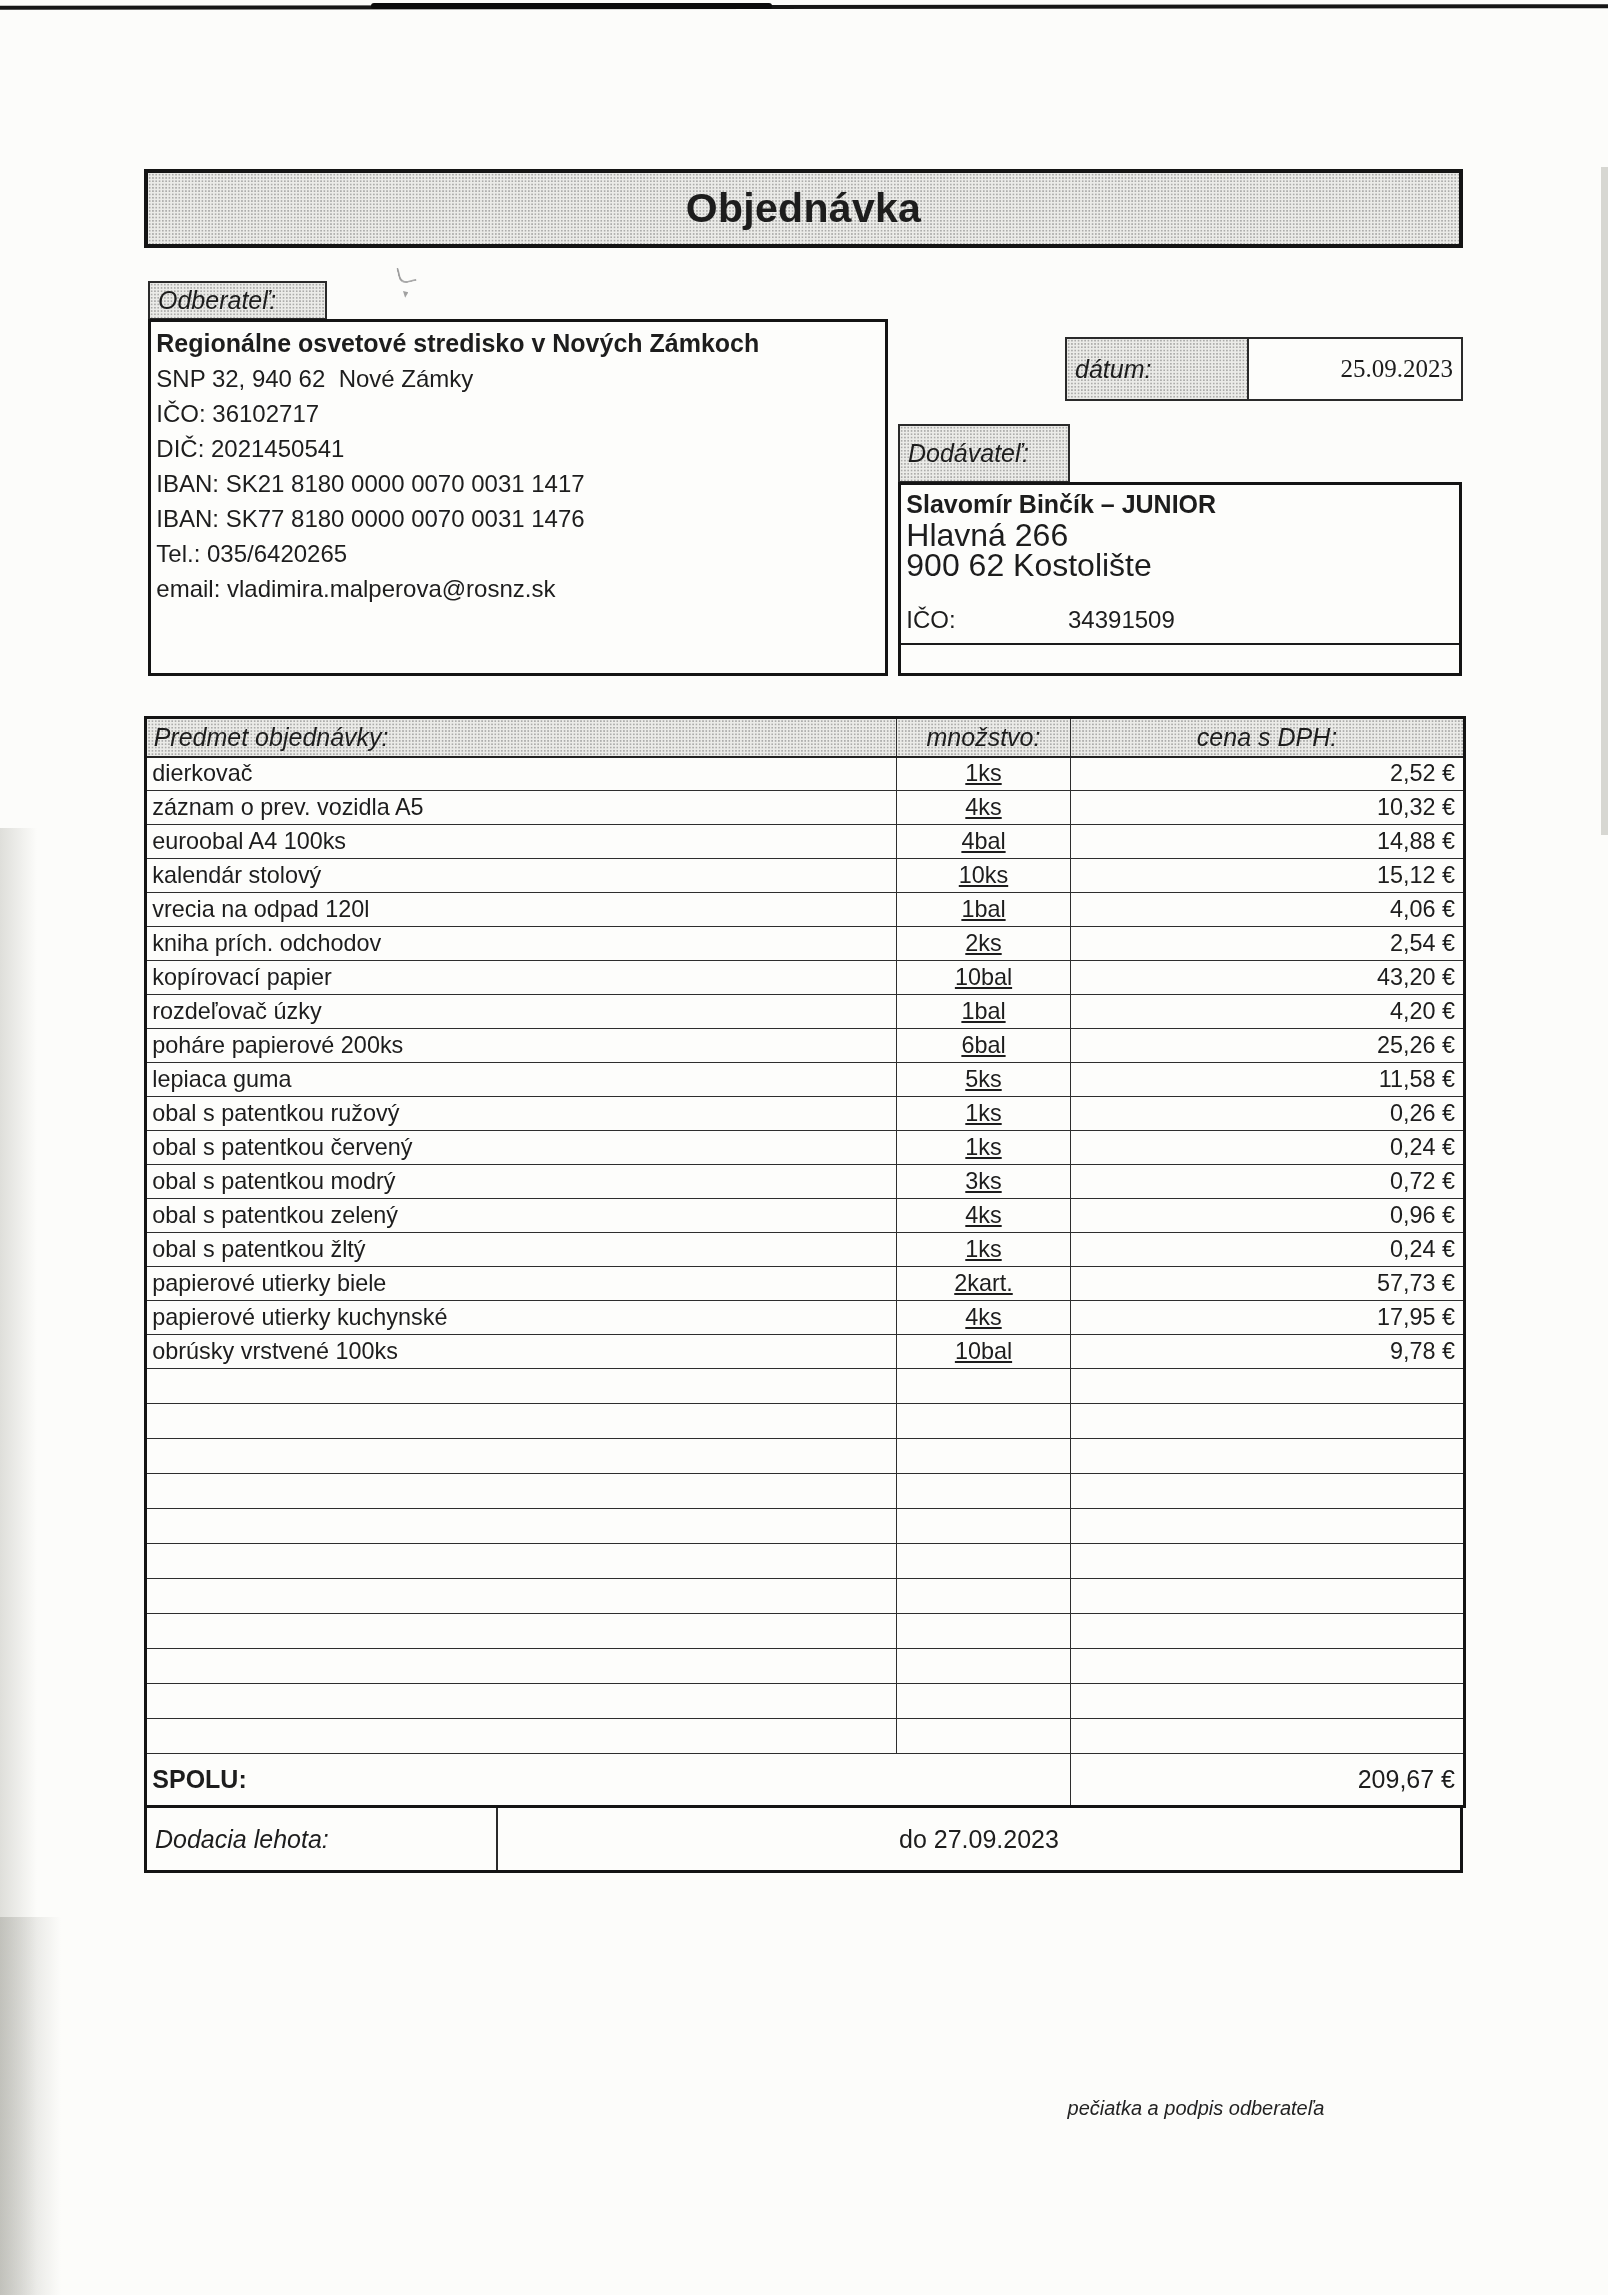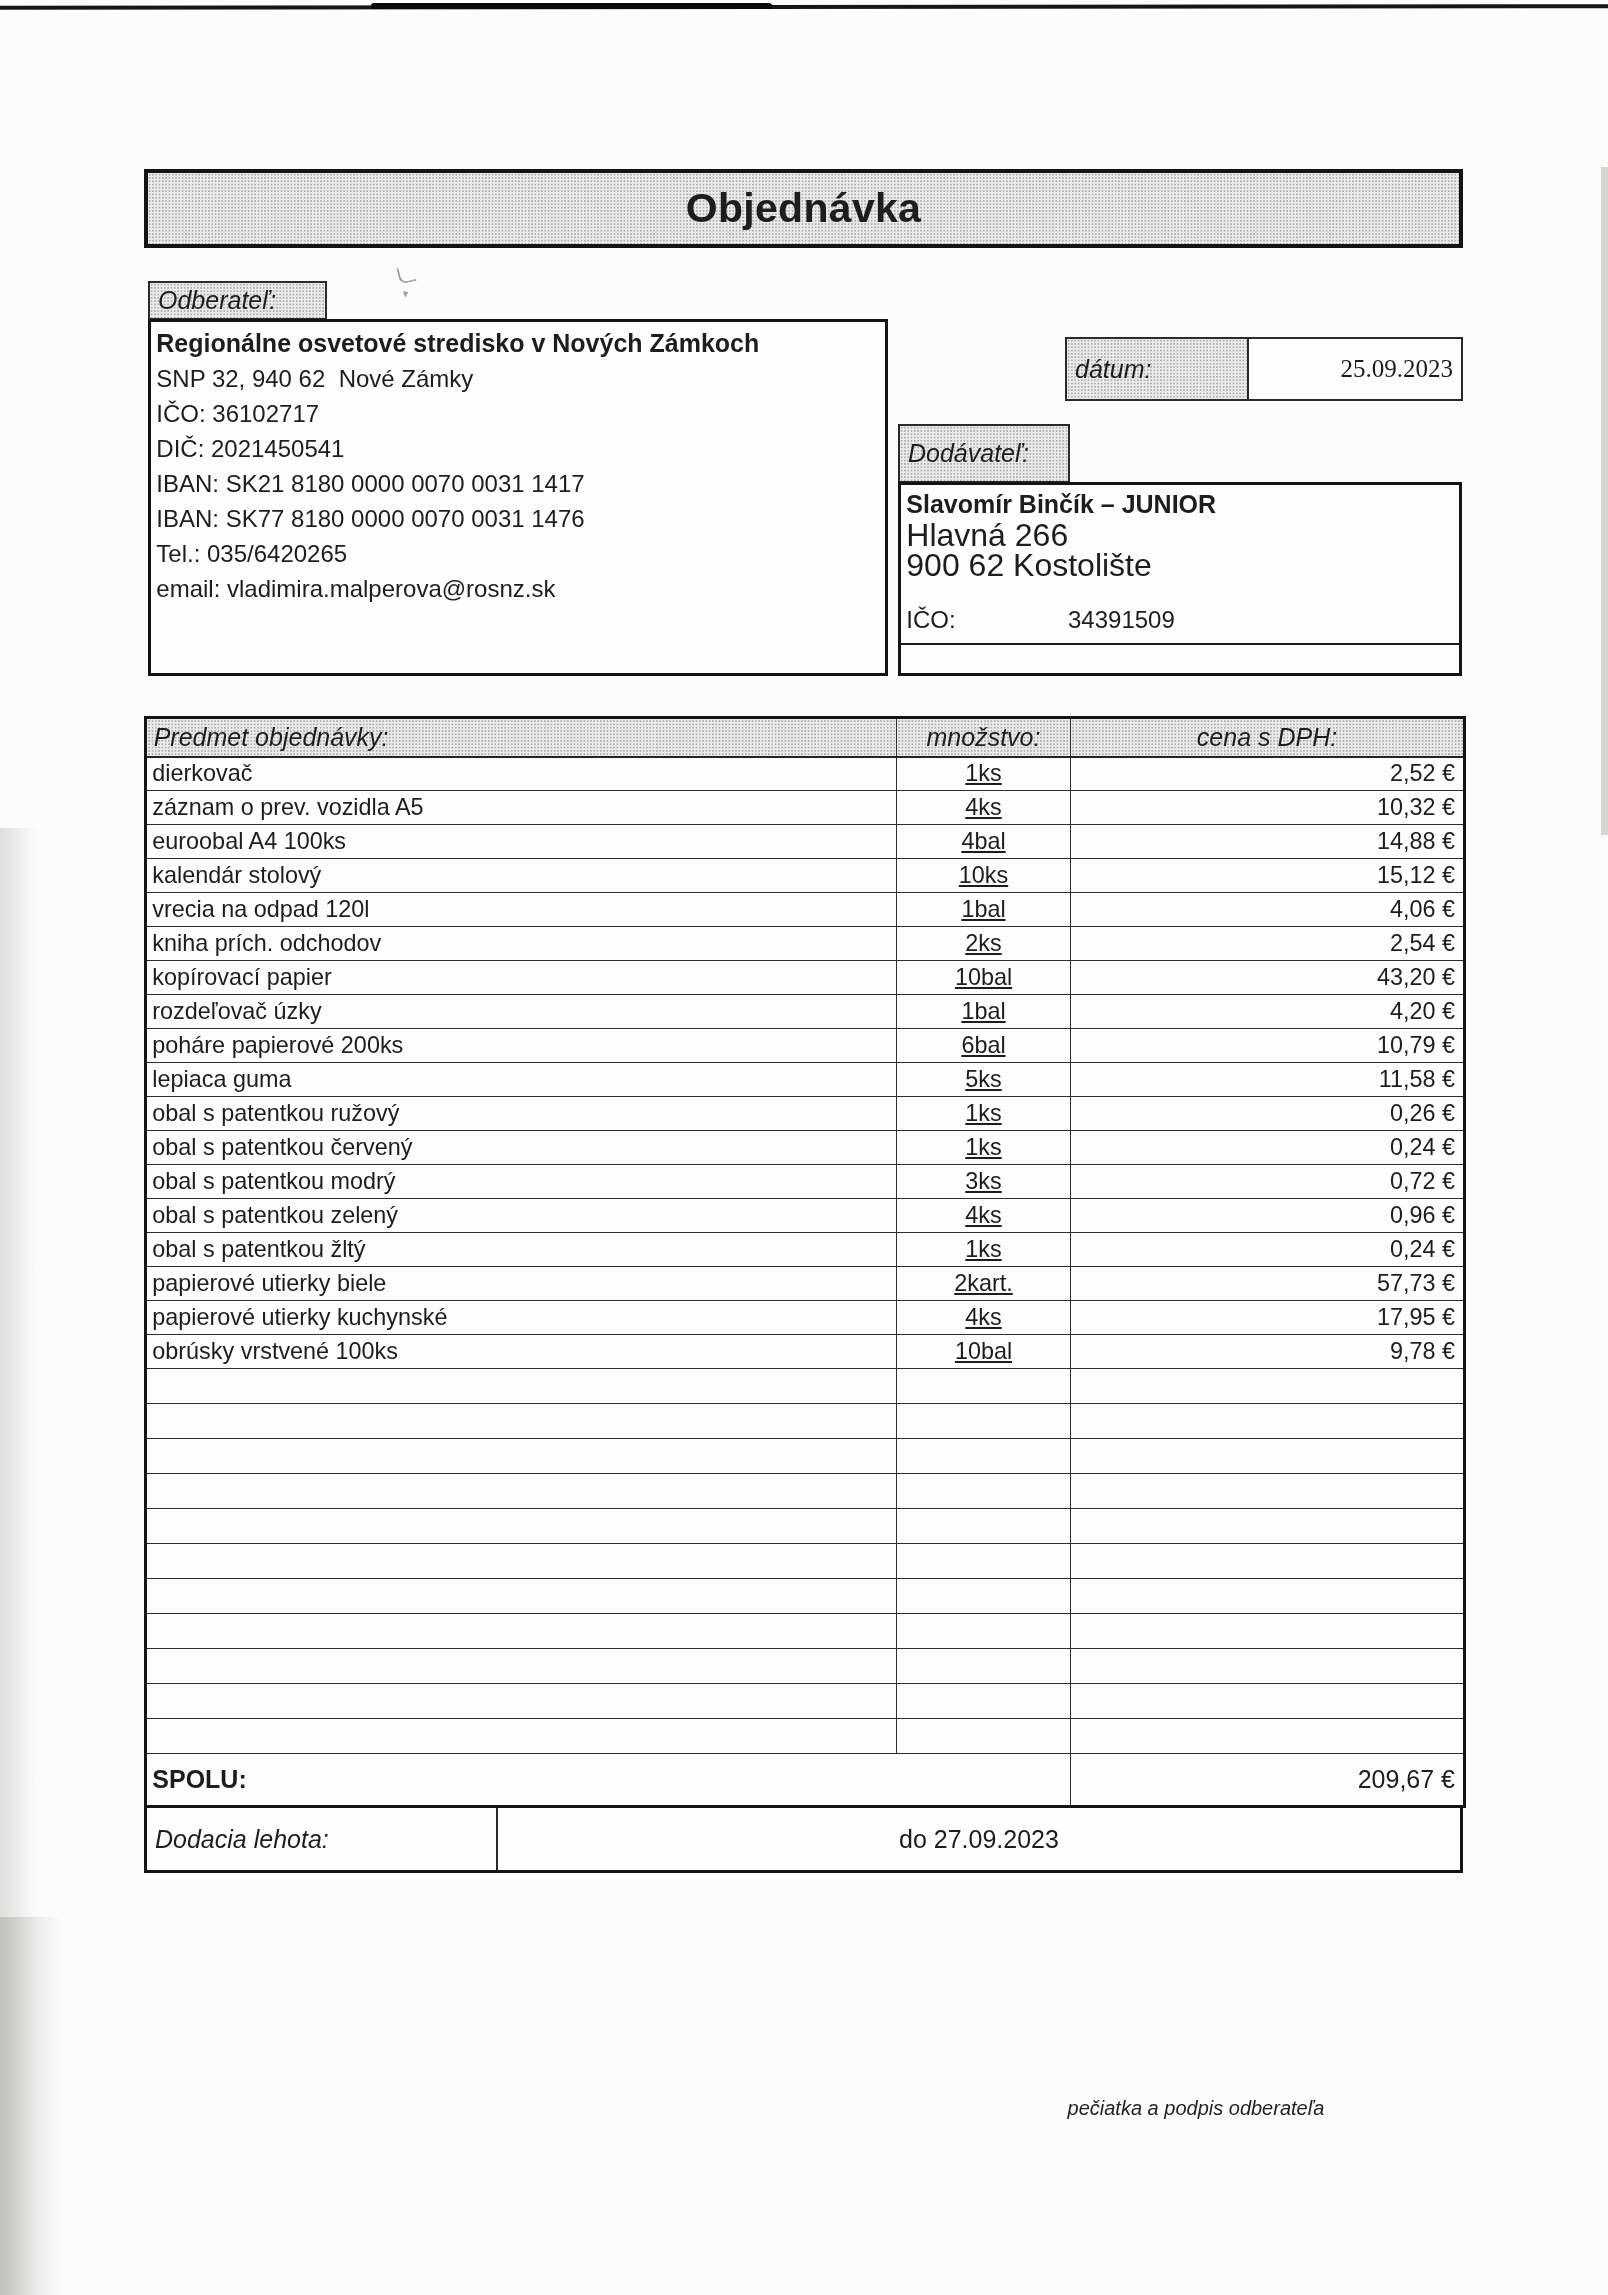--- a/index.html
+++ b/index.html
@@ -204,21 +204,21 @@
             <td class="c-price">43,20 €</td>
           </tr>
           <tr>
             <td class="c-item">rozdeľovač úzky</td>
             <td class="c-qty">1bal</td>
             <td class="c-price">4,20 €</td>
           </tr>
           <tr>
             <td class="c-item">poháre papierové 200ks</td>
             <td class="c-qty">6bal</td>
-            <td class="c-price">10,79 €</td>
+            <td class="c-price">25,26 €</td>
           </tr>
           <tr>
             <td class="c-item">lepiaca guma</td>
             <td class="c-qty">5ks</td>
             <td class="c-price">11,58 €</td>
           </tr>
           <tr>
             <td class="c-item">obal s patentkou ružový</td>
             <td class="c-qty">1ks</td>
             <td class="c-price">0,26 €</td>

